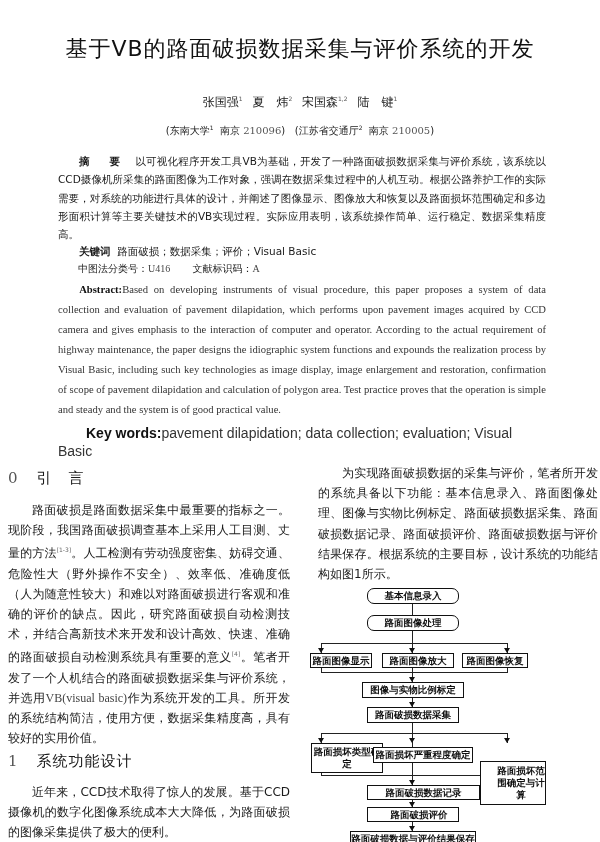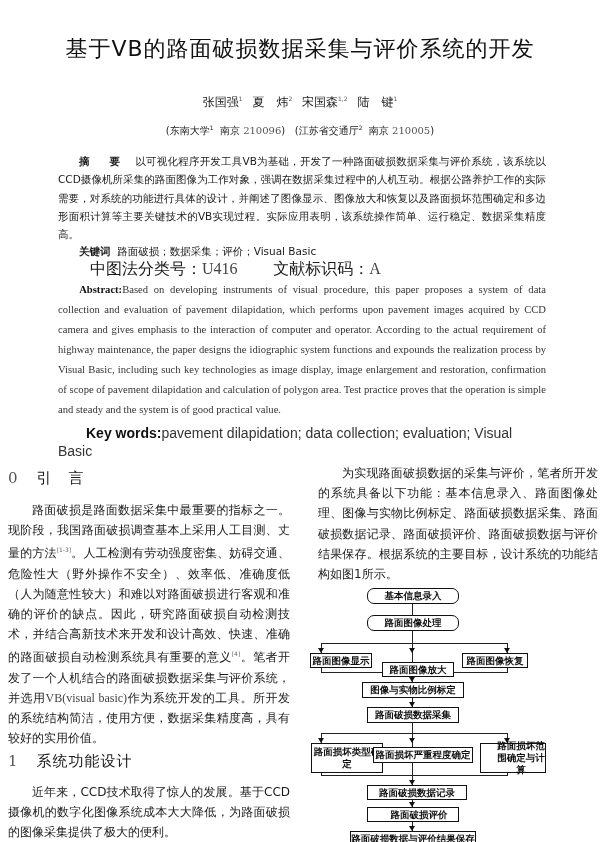--- a/index.html
+++ b/index.html
@@ -8,21 +8,21 @@
   .abs { position: absolute; }
   .title { left: 0; width: 600px; top: 34px; text-align: center; font-size: 22px; letter-spacing: 1px; color: #111; }
   .authors { left: 0; width: 600px; top: 94px; text-align: center; font-size: 12px; word-spacing: 6px; }
   .authors sup { font-size: 6px; color: #555; }
   .affil { left: 0; width: 600px; top: 124px; text-align: center; font-size: 10px; color: #222; }
   .affil sup { font-size: 6px; }
   .num { font-family: "DejaVu Serif", serif; color: #555; }
   .abstract-cn { left: 58px; width: 488px; top: 152px; font-size: 10.5px; line-height: 18.3px; text-align: justify; text-indent: 2em; }
   .abstract-cn .lbl { font-weight: bold; letter-spacing: 8px; }
   .kw-cn { left: 58px; width: 488px; top: 242px; font-size: 10.5px; line-height: 18px; text-indent: 2em; }
-  .cls-cn { left: 58px; width: 488px; top: 260px; font-size: 16px; line-height: 18px; text-indent: 2em; }
+  .cls-cn { left: 58px; width: 488px; top: 260px; font-size: 10px; line-height: 18px; text-indent: 2em; }
   .abstract-en { left: 58px; width: 488px; top: 280px; font-family: "Liberation Serif", serif; font-size: 10.6px; line-height: 20px; text-align: justify; text-indent: 2em; color: #333; }
   .abstract-en b, .kw-en b { color: #111; }
   .kw-en { left: 58px; width: 488px; top: 424px; font-family: Liberation Sans, sans-serif; font-size: 14px; line-height: 18px; text-indent: 2em; color: #333; }
   .h-sec { font-size: 15px; letter-spacing: 1px; }
   .h-sec .num { margin-right: 18px; font-size: 15px; }
   .sec0 { left: 8px; top: 469px; }
   .col-left { left: 8px; width: 282px; font-size: 12px; line-height: 20.2px; text-align: justify; }
   .p0 { top: 500px; text-indent: 2em; }
   .sec1 { left: 8px; top: 752px; }
   .p1 { top: 782px; text-indent: 2em; }
@@ -108,23 +108,23 @@
   <div class="arr" style="left:-7px; top:158px;"></div>
   <div class="arr" style="left:84px; top:158px;"></div>
   <div class="arr" style="left:179px; top:158px;"></div>
   <div class="arr" style="left:84px; top:200px;"></div>
   <div class="arr" style="left:84px; top:222px;"></div>
   <div class="arr" style="left:84px; top:246px;"></div>
 
   <div class="box" style="left:42px; top:8px; width:92px; height:16px;border-radius:7px;">基本信息录入</div>
   <div class="box" style="left:42px; top:35px; width:92px; height:16px;border-radius:7px;">路面图像处理</div>
   <div class="box" style="left:-15px; top:73px; width:62px; height:15px;text-align:center;">路面图像显示</div>
-  <div class="box" style="left:57px; top:82px; width:72px; height:15px;">路面图像放大</div>
+  <div class="box" style="left:57px; top:73px; width:72px; height:15px;">路面图像放大</div>
   <div class="box" style="left:137px; top:73px; width:66px; height:15px;">路面图像恢复</div>
   <div class="box" style="left:37px; top:102px; width:102px; height:16px;">图像与实物比例标定</div>
   <div class="box" style="left:42px; top:127px; width:92px; height:16px;">路面破损数据采集</div>
   <div class="box" style="left:-14px; top:163px; width:72px; height:30px;">路面损坏类型确定</div>
   <div class="box" style="left:48px; top:167px; width:100px; height:16px;">路面损坏严重程度确定</div>
-  <div class="box" style="left:155px; top:163px; width:66px; height:30px;padding-left:16px;">路面损坏范围确定与计算</div>
-  <div class="box" style="left:42px; top:205px; width:100px; height:15px;">路面破损数据记录</div>
+  <div class="box" style="left:155px; top:181px; width:66px; height:44px;padding-left:16px;">路面损坏范围确定与计算</div>
+  <div class="box" style="left:42px; top:205px; width:113px; height:15px;">路面破损数据记录</div>
   <div class="box" style="left:42px; top:227px; width:92px; height:15px;padding-left:12px;">路面破损评价</div>
   <div class="box" style="left:25px; top:251px; width:126px; height:15px;">路面破损数据与评价结果保存</div>
 </div>
 
 </body></html>

